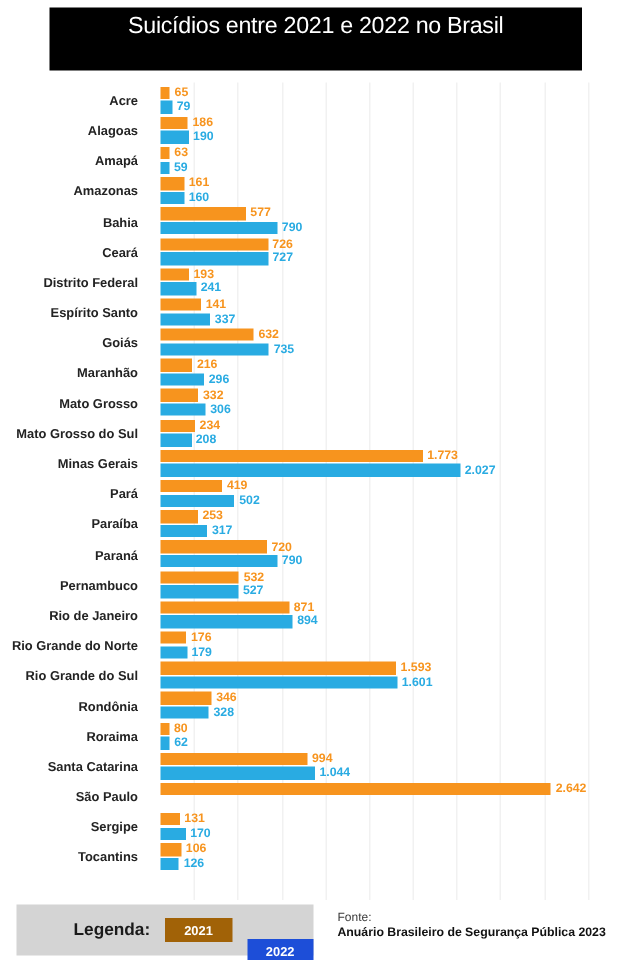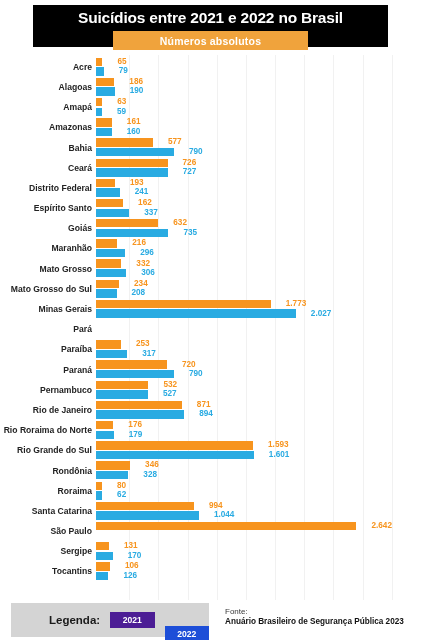--- a/index.html
+++ b/index.html
@@ -13,21 +13,21 @@
   #app{width:421px;height:640px;position:relative;background:#ffffff;}
 
   
   .header-band{
     position:absolute;left:33px;top:5px;width:355px;height:42px;
     background:#000000;
   }
   .header-title{
     position:absolute;left:0;top:4px;width:355px;
     text-align:center;color:#ffffff;
-    font-size:15.5px;font-weight:bold;letter-spacing:-0.2px;
+    font-size:15.5px;font-weight:normal;letter-spacing:-0.2px;
     white-space:nowrap;
   }
   .subtitle-pill{
     position:absolute;left:113px;top:31px;width:195px;height:19px;
     background:#f0a33c;
     display:flex;align-items:center;justify-content:center;
   }
   .subtitle-text{
     color:#ffffff;font-size:10.5px;font-weight:bold;letter-spacing:.2px;
   }
@@ -54,21 +54,21 @@
     width:96px;flex:0 0 96px;text-align:right;
     font-size:8.6px;font-weight:bold;color:#232323;
     padding-right:4px;box-sizing:border-box;
     line-height:1;
     white-space:nowrap;
   }
   .bars{
     position:relative;flex:1 1 auto;height:20.2px;
   }
   .barline{
-    position:absolute;left:0;height:8.4px;display:flex;align-items:center;gap:12px;
+    position:absolute;left:11px;height:8.4px;display:flex;align-items:center;
   }
   .barline.top{top:0.6px;}
   .barline.bot{top:10.2px;}
   .bar{
     height:8.4px;display:block;
   }
   .bar.y2021{background:#f7941e;}
   .bar.y2022{background:#29abe2;}
   .bar-val{
     font-size:8.2px;font-weight:bold;margin-left:3px;white-space:nowrap;
@@ -92,39 +92,36 @@
     display:flex;align-items:center;
   }
   .legend-title{
     margin-left:38px;font-size:11.5px;font-weight:bold;color:#1a1a1a;
   }
   .legend-swatch{
     width:52px;height:16px;margin-left:10px;
     display:flex;align-items:center;justify-content:center;
     color:#ffffff;font-size:8.6px;font-weight:bold;
   }
-  .legend-swatch.y2021{background:#4c1d95;}
+  .legend-swatch.y2021{background:#a16207;}
   .legend-swatch.y2022{background:#1d4ed8;margin-top:28px;}
 
   .source{
     position:absolute;left:225px;top:7px;width:196px;
   }
   .source-label{font-size:8px;color:#3a3a3a;line-height:1.25;}
   .source-name{font-size:8.2px;color:#111111;font-weight:bold;line-height:1.3;}
 </style>
 </head>
 <body>
 
 <div id="app">
 
   <div class="header-band">
     <div class="header-title">Suicídios entre 2021 e 2022 no Brasil</div>
-  </div>
-  <div class="subtitle-pill">
-    <span class="subtitle-text">Números absolutos</span>
   </div>
 
   <div class="plot">
     <div class="grid-layer" id="grid-layer">
         <div class="gridline" style="left: 29.1818px;"></div>
         <div class="gridline" style="left: 58.3636px;"></div>
         <div class="gridline" style="left: 87.5455px;"></div>
         <div class="gridline" style="left: 116.727px;"></div>
         <div class="gridline" style="left: 145.909px;"></div>
         <div class="gridline" style="left: 175.091px;"></div>
@@ -223,21 +220,21 @@
               <span class="bar y2022" style="width: 23.7595px;"></span>
               <span class="bar-val y2022">241</span>
             </div>
           </div>
         </div>
         <div class="row">
           <div class="row-label">Espírito Santo</div>
           <div class="bars">
             <div class="barline top">
               <span class="bar y2021" style="width: 27.1115px;"></span>
-              <span class="bar-val y2021">162</span>
+              <span class="bar-val y2021">141</span>
             </div>
             <div class="barline bot">
               <span class="bar y2022" style="width: 33.2239px;"></span>
               <span class="bar-val y2022">337</span>
             </div>
           </div>
         </div>
         <div class="row">
           <div class="row-label">Goiás</div>
           <div class="bars">
@@ -298,20 +295,30 @@
               <span class="bar-val y2021">1.773</span>
             </div>
             <div class="barline bot">
               <span class="bar y2022" style="width: 199.836px;"></span>
               <span class="bar-val y2022">2.027</span>
             </div>
           </div>
         </div>
         <div class="row">
           <div class="row-label">Pará</div>
+          <div class="bars">
+            <div class="barline top">
+              <span class="bar y2021" style="width: 41.308px;"></span>
+              <span class="bar-val y2021">419</span>
+            </div>
+            <div class="barline bot">
+              <span class="bar y2022" style="width: 49.4908px;"></span>
+              <span class="bar-val y2022">502</span>
+            </div>
+          </div>
         </div>
         <div class="row">
           <div class="row-label">Paraíba</div>
           <div class="bars">
             <div class="barline top">
               <span class="bar y2021" style="width: 24.9426px;"></span>
               <span class="bar-val y2021">253</span>
             </div>
             <div class="barline bot">
               <span class="bar y2022" style="width: 31.2521px;"></span>
@@ -352,21 +359,21 @@
               <span class="bar y2021" style="width: 85.8695px;"></span>
               <span class="bar-val y2021">871</span>
             </div>
             <div class="barline bot">
               <span class="bar y2022" style="width: 88.137px;"></span>
               <span class="bar-val y2022">894</span>
             </div>
           </div>
         </div>
         <div class="row">
-          <div class="row-label">Rio Roraima do Norte</div>
+          <div class="row-label">Rio Grande do Norte</div>
           <div class="bars">
             <div class="barline top">
               <span class="bar y2021" style="width: 17.3514px;"></span>
               <span class="bar-val y2021">176</span>
             </div>
             <div class="barline bot">
               <span class="bar y2022" style="width: 17.6471px;"></span>
               <span class="bar-val y2022">179</span>
             </div>
           </div>

